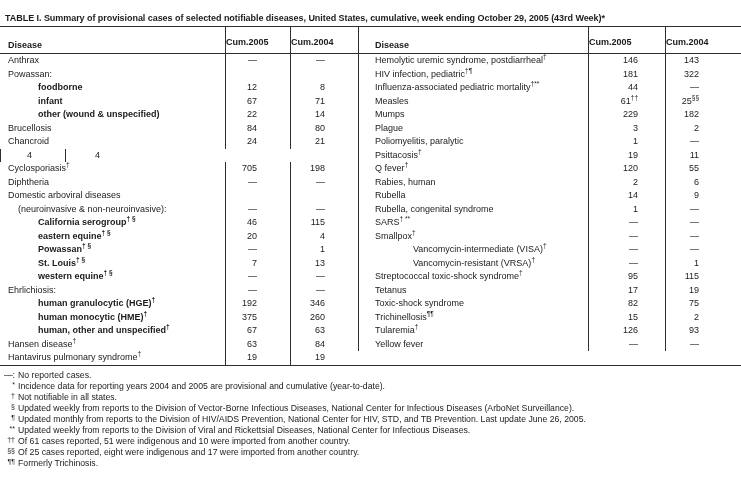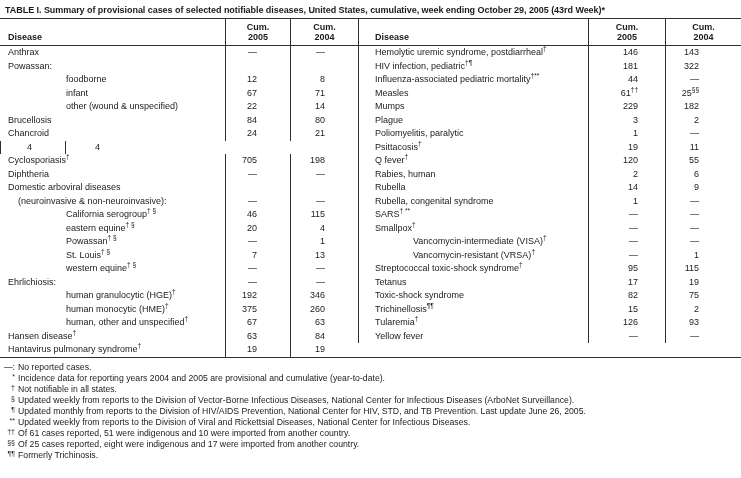--- a/index.html
+++ b/index.html
@@ -8,21 +8,21 @@
     background: #ffffff;
     color: #1b1b1b;
     font-family: "Liberation Sans", sans-serif;
     overflow: hidden;
     --rule: #2e2e2e;
   }
   .title {
     font-size: 9px;
     font-weight: bold;
     letter-spacing: -0.05px;
-    margin: 5px 0 3px 5px;
+    margin: 13px 0 3px 5px;
     white-space: nowrap;
   }
   .ttable { width: 741px; }
   .thead {
     display: flex;
     height: 28px;
     border-top: 1px solid var(--rule);
     border-bottom: 1px solid var(--rule);
   }
   .half { display: flex; flex-direction: column; }
@@ -39,30 +39,30 @@
   .right .v2  { width: 76px; }
   .val, .valh { border-left: 1px solid var(--rule); }
   
   .lblh {
     display: flex; align-items: flex-end;
     font-weight: bold; font-size: 9px;
     padding: 0 0 3px 8px;
   }
   .right .lblh { padding-left: 16px; }
   .valh {
-    display: flex; flex-direction: column; align-items: center;
+    display: flex; flex-direction: row; align-items: center;
     padding-top: 3px; font-weight: bold; font-size: 9px; line-height: 10px;
   }
   
   .tbody { display: flex; border-bottom: 1px solid var(--rule); }
   .trow { display: flex; height: 13.5px; line-height: 13.5px; font-size: 9px; white-space: nowrap; }
   .lbl { padding-left: 8px; }
   .right .lbl { padding-left: 16px; }
   .left  .lbl.ind1 { padding-left: 18px; }
-  .left  .lbl.ind2 { padding-left: 66px; }
+  .left  .lbl.ind2 { padding-left: 38px; font-weight: bold; }
   .right .lbl.ind2 { padding-left: 54px; }
   .lbl.it { font-style: italic; }
   .val { text-align: right; }
   .left  .val.v1 { padding-right: 33px; }
   .left  .val.v2 { padding-right: 33px; }
   .right .val.v1 { padding-right: 27px; }
   .right .val.v2 { padding-right: 42px; }
   sup { font-size: 6.5px; line-height: 0; vertical-align: super; }
   
   .footnotes { margin-top: 4px; padding-left: 3px; }

